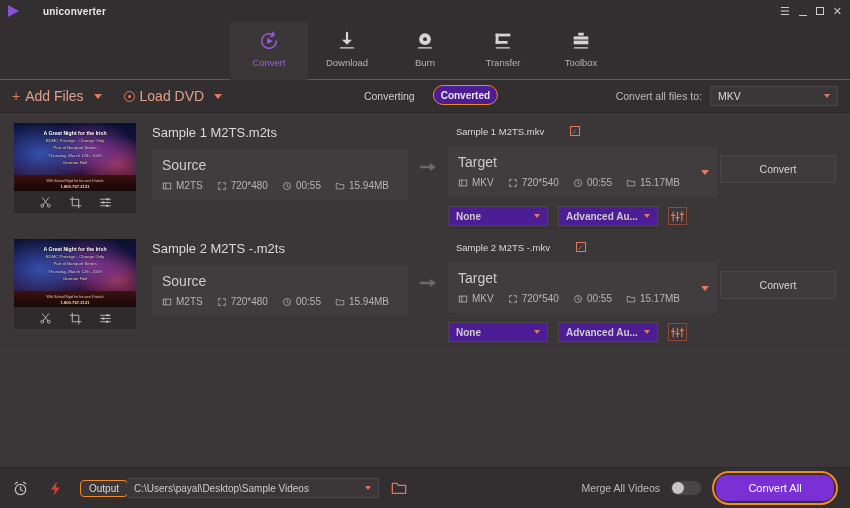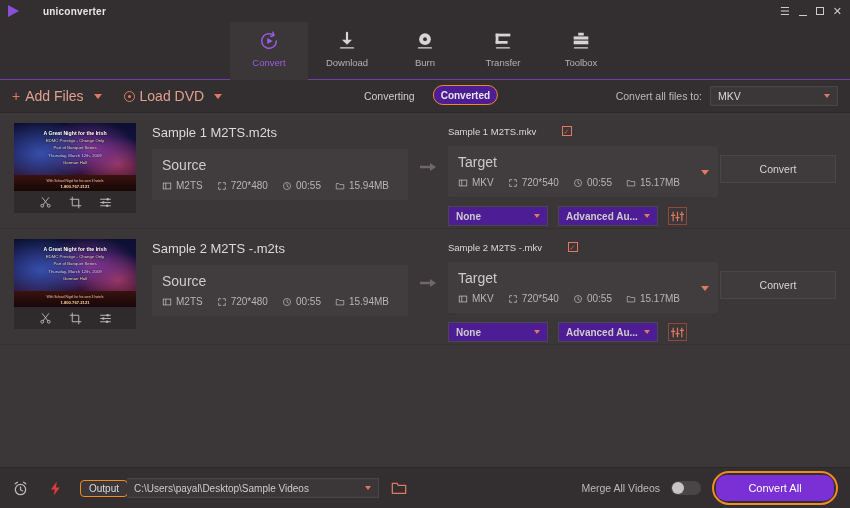--- a/index.html
+++ b/index.html
@@ -114,21 +114,21 @@
   .meta{ display:flex; align-items:center; }
   .meta .mi{ display:flex; align-items:center; gap:4px; font-size:10px; color:#b9b4b5; }
   .meta .mi + .mi{ margin-left:14px; }
   .mico{ width:10px; height:10px; flex:none;}
 
   .arrowcol{ width:40px; display:flex; align-items:center; justify-content:center;
              padding-bottom:18px;}
   .arrow{ width:16px;height:10px;}
 
   .tgtblock{ width:270px; }
-  .tgtname-row{ display:flex; align-items:center; gap:25px; margin:2px 0 9px 0;}
+  .tgtname-row{ display:flex; align-items:center; gap:25px; margin:2px 0 9px 8px;}
   .tgtname{ font-size:9.5px; color:#ddd8d9; }
   .pencil{ width:12px;height:12px; cursor:pointer;}
   .panel .panel-caret{ position:absolute; right:9px; top:50%; margin-top:-2px; }
 
   .optrow{ display:flex; align-items:center; gap:10px; margin-top:9px;}
   .sel{
     height:20px; background:#4c1d95; border:1px solid #4b4647; display:flex;
     align-items:center; padding:0 7px; font-size:10px; color:#cfcacb; cursor:pointer;font-weight:bold;
   }
   .sel .caret-sm{ margin-left:auto; }

